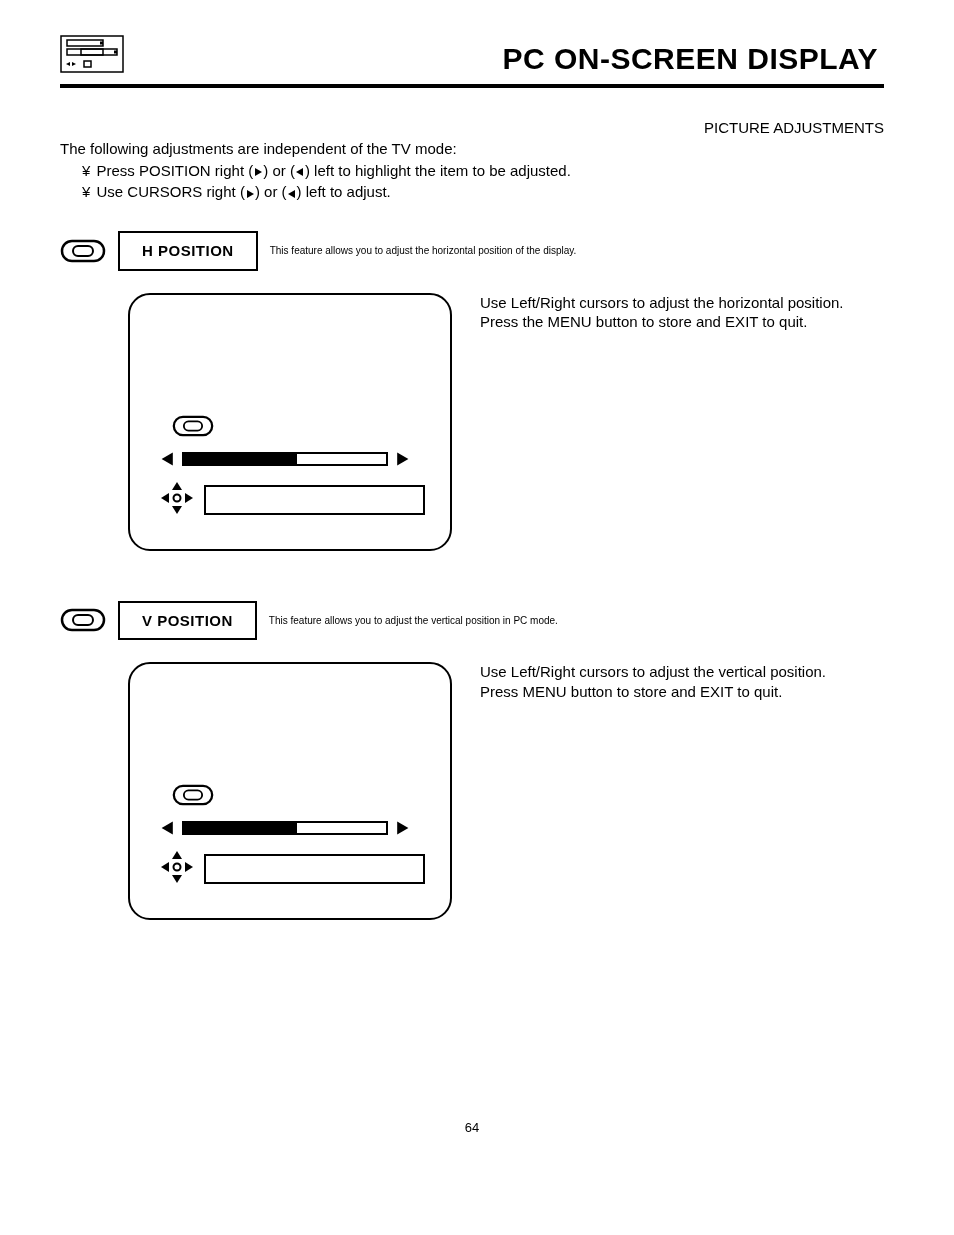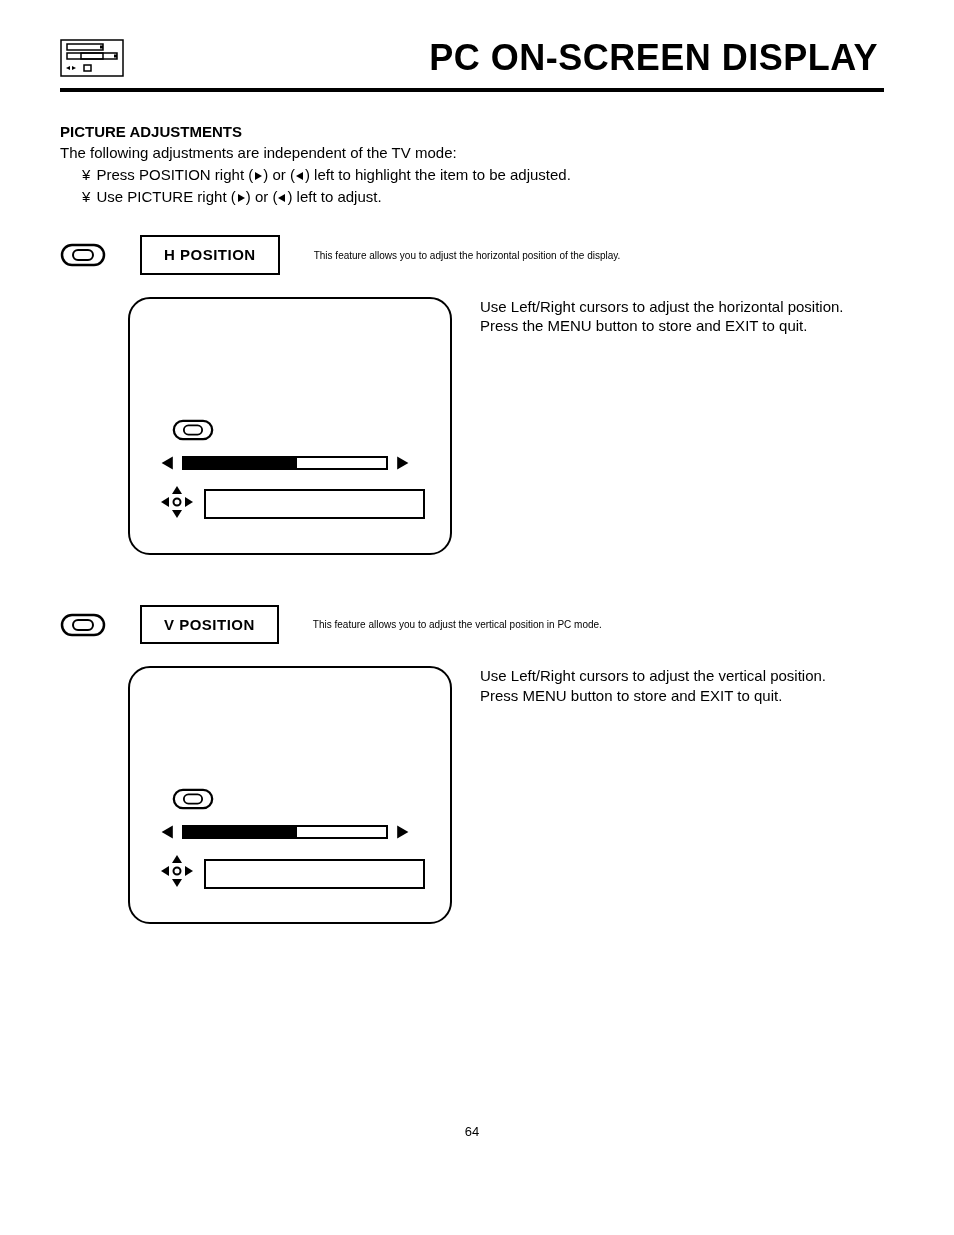--- a/index.html
+++ b/index.html
@@ -17,28 +17,29 @@
   }
   .header-row {
     display: flex;
     align-items: flex-end;
     justify-content: space-between;
     border-bottom: 4px solid #000;
     padding-bottom: 6px;
     margin-bottom: 30px;
   }
   .header-title {
-    font-size: 36px;
+    font-size: 30px;
     font-weight: 700;
     letter-spacing: 0.5px;
     margin-right: 6px;
   }
   .section-title {
-    font-weight: 700;
-    font-size: 15px;
+    font-weight: 400;
+    font-size: 15px;
+    text-align: right;
   }
   .intro p { margin: 0 0 2px 0; }
   .bullet-list {
     padding-left: 22px;
     margin: 2px 0 0 0;
   }
   .bullet-list li {
     list-style: none;
     margin: 1px 0;
   }
@@ -47,21 +48,21 @@
     margin-right: 2px;
   }
   .glyph {
     display: inline-block;
     vertical-align: middle;
   }
   
   .feature-row {
     display: flex;
     align-items: center;
-    gap: 34px;
+    gap: 12px;
     margin-top: 28px;
     text-align: right;
   }
   .button-icon svg { display: block; }
   .feature-label-box {
     border: 2px solid #000;
     padding: 8px 22px;
     font-weight: 700;
     font-size: 15px;
     letter-spacing: 0.5px;
@@ -162,21 +163,21 @@
     <p>The following adjustments are independent of the TV mode:</p>
     <ul class="bullet-list">
       <li>
         <span>Press POSITION right (</span><span class="glyph"><svg width="10" height="10" viewBox="0 0 10 10">
               <polygon points="2,1 9,5 2,9" fill="#000"></polygon>
             </svg></span><span>) or (</span><span class="glyph"><svg width="10" height="10" viewBox="0 0 10 10">
               <polygon points="8,1 1,5 8,9" fill="#000"></polygon>
             </svg></span><span>) left to highlight the item to be adjusted.</span>
       </li>
       <li>
-        <span>Use PICTURE right (</span><span class="glyph"><svg width="10" height="10" viewBox="0 0 10 10">
+        <span>Use CURSORS right (</span><span class="glyph"><svg width="10" height="10" viewBox="0 0 10 10">
               <polygon points="2,1 9,5 2,9" fill="#000"></polygon>
             </svg></span><span>) or (</span><span class="glyph"><svg width="10" height="10" viewBox="0 0 10 10">
               <polygon points="8,1 1,5 8,9" fill="#000"></polygon>
             </svg></span><span>) left to adjust.</span>
       </li>
     </ul>
   </div>
 
   <div class="feature-row">
     <div class="button-icon">

